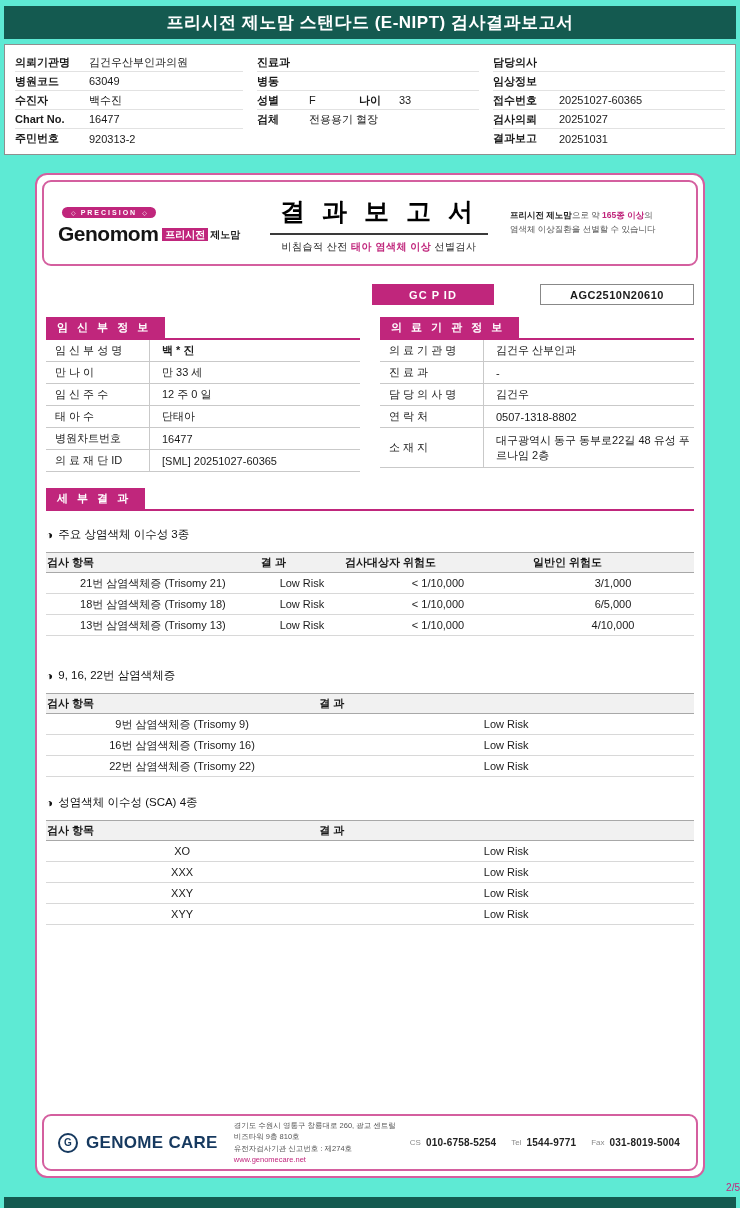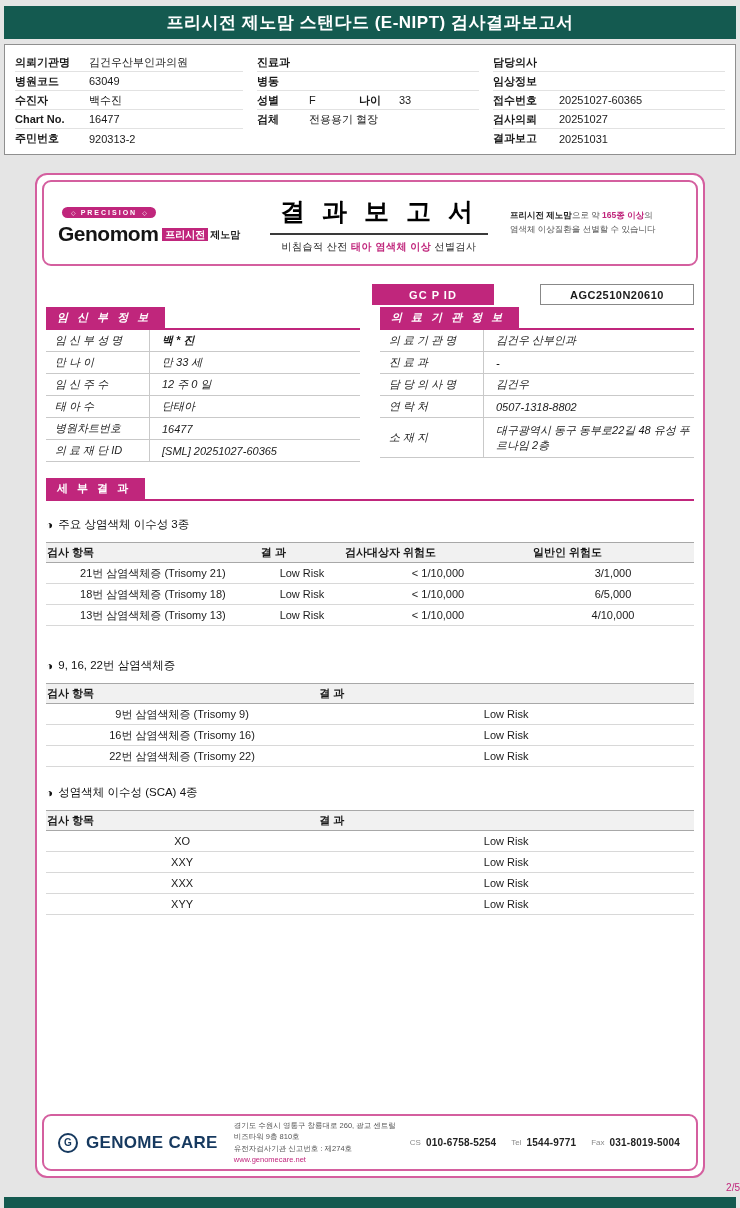--- a/index.html
+++ b/index.html
@@ -2,21 +2,21 @@
 <html><head>
 <meta charset="utf-8">
 <style>
   :root{
     --teal:#145a50;
     --magenta:#c0267c;
     --pink:#d45f9f;
   }
   *{box-sizing:border-box;}
   body{margin:0;background:#fff;color:#1a1a1a;font-family:"Liberation Sans","DejaVu Sans",sans-serif;}
-  .page{position:relative;width:740px;height:1208px;overflow:hidden;background:#e5e5e5;}
+  .page{position:relative;width:740px;height:1208px;overflow:hidden;background:#5eead4;}
 
   
   .top-bar{margin:6px 4px 0;height:33px;background:var(--teal);color:#fff;display:flex;align-items:center;justify-content:center;font-size:17px;font-weight:bold;letter-spacing:.5px;}
 
   
   .patient-box{margin:5px 4px 0;border:1px solid #8f8f8f;padding:8px 10px 6px;display:flex;gap:14px;background:#fff;}
   .ph-col{display:flex;flex-direction:column;}
   .ph-left{width:228px;}
   .ph-mid{width:222px;}
   .ph-right{flex:1;}
@@ -46,21 +46,21 @@
   .accent{color:var(--magenta);font-weight:bold;}
   .tagline{width:172px;flex:none;font-size:8.5px;color:#555;line-height:1.6;}
   .tl-b{font-weight:bold;color:#222;}
   .tl-a{color:var(--magenta);font-weight:bold;}
 
   .content{padding:0 9px;display:flex;flex-direction:column;}
   .gcp-bar{margin:13px 0 0 auto;width:322px;height:21px;display:flex;font-size:11px;gap:46px;}
   .gcp-label{width:122px;background:var(--magenta);color:#fff;font-weight:bold;display:flex;align-items:center;justify-content:center;letter-spacing:1px;}
   .gcp-value{flex:1;border:1px solid #888;display:flex;align-items:center;justify-content:center;font-weight:600;letter-spacing:.5px;background:#fff;}
 
-  .info-grid{display:flex;gap:20px;margin-top:2px;font-style:italic;}
+  .info-grid{display:flex;gap:20px;margin-top:12px;}
   .info-col{flex:1;min-width:0;}
   .info-head{border-bottom:2px solid var(--magenta);}
   .badge{display:inline-block;background:var(--magenta);color:#fff;font-size:11px;font-weight:bold;letter-spacing:3px;padding:3px 14px 3px 11px;}
   .info-row{display:flex;align-items:stretch;border-bottom:1px solid #c9c9c9;min-height:22px;font-size:11px;}
   .info-label{width:104px;flex:none;display:flex;align-items:center;padding-left:9px;border-right:1px solid #c9c9c9;color:#222;}
   .info-value{flex:1;display:flex;align-items:center;padding-left:12px;}
   .info-row.tall{min-height:40px;}
   .info-row.tall .info-value{line-height:1.35;padding:4px 4px 4px 12px;}
   .bold{font-weight:bold;}
 
@@ -327,25 +327,25 @@
             <th>검사 항목</th>
             <th>결 과</th>
           </tr>
         </thead>
         <tbody>
           <tr>
             <td>XO</td>
             <td>Low Risk</td>
           </tr>
           <tr>
+            <td>XXX</td>
+            <td>Low Risk</td>
+          </tr>
+          <tr>
             <td>XXY</td>
-            <td>Low Risk</td>
-          </tr>
-          <tr>
-            <td>XXX</td>
             <td>Low Risk</td>
           </tr>
           <tr>
             <td>XYY</td>
             <td>Low Risk</td>
           </tr>
         </tbody>
       </table>
 
     </div>

